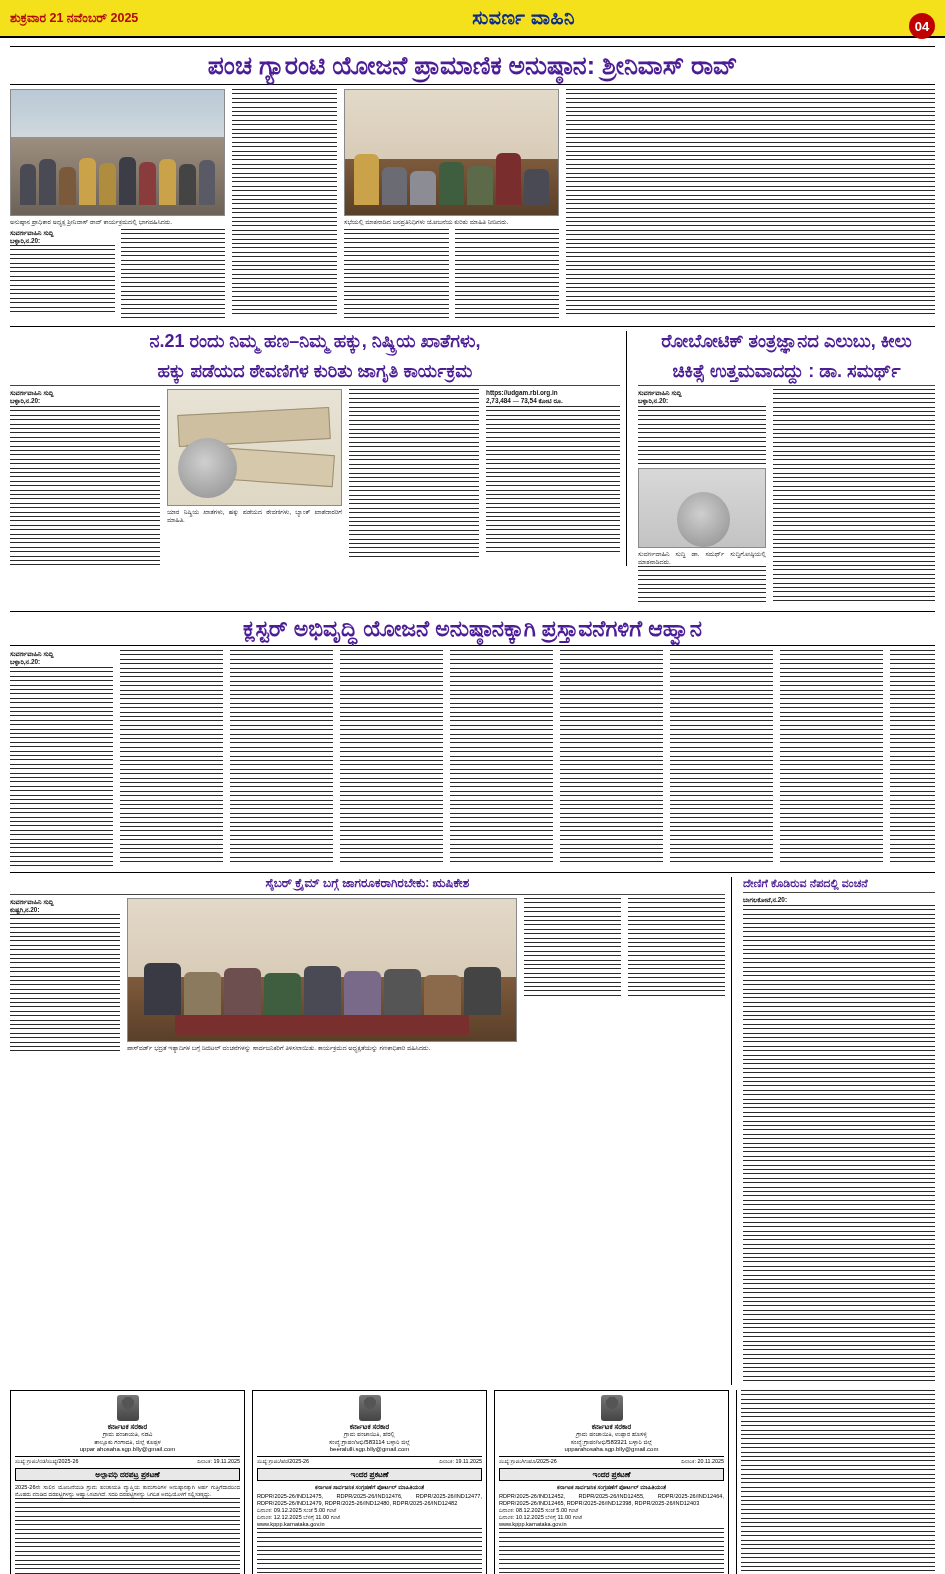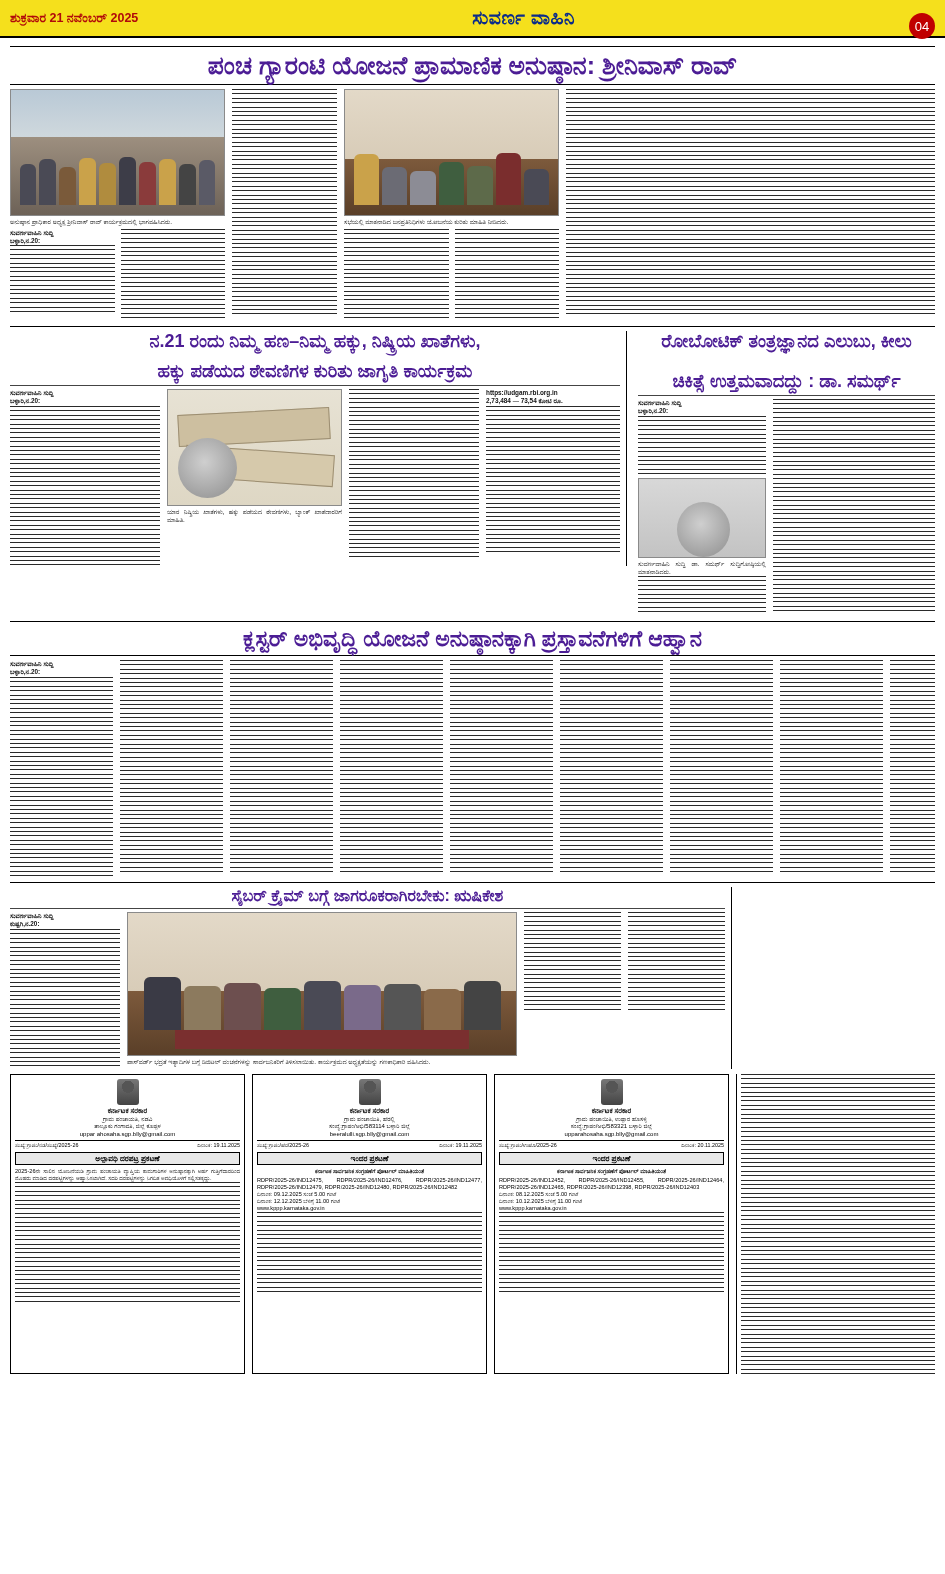--- a/index.html
+++ b/index.html
@@ -3,21 +3,21 @@
 <meta charset="utf-8">
 <style>
   html,body{margin:0;padding:0;background:#ffffff;}
   body{font-family:"Liberation Sans", sans-serif; width:945px;}
   .page{width:945px;min-height:1574px;position:relative;background:#fff;box-sizing:border-box;padding:0;}
 
   
   .masthead{background:#f5e01c;border-bottom:2px solid #000;height:36px;display:flex;align-items:center;justify-content:space-between;padding:0 10px;}
   .masthead .date{font-size:12.5px;font-weight:bold;color:#b10a0a;text-align:center;}
   .masthead .logo{font-size:19px;font-weight:bold;color:#0a2b8a;letter-spacing:.5px;}
-  .pageno{width:26px;height:26px;border-radius:50%;background:#c00000;color:#fff;font-size:13px;font-weight:normal;display:flex;align-items:center;justify-content:center;margin-top:16px;}
+  .pageno{width:26px;height:26px;border-radius:50%;background:#c00000;color:#fff;font-size:13px;font-weight:bold;display:flex;align-items:center;justify-content:center;margin-top:16px;}
 
   .body{padding:4px 10px 0 10px;}
 
   
   .rule{border-top:1.5px solid #000;margin:4px 0;}
   .rule-thin{border-top:1px solid #444;margin:3px 0;}
   .headline{color:#4c1d95;font-weight:bold;text-align:center;line-height:1.15;}
   .h1{font-size:25px;}
   .h2{font-size:18px;}
   .h3{font-size:22px;}
@@ -189,21 +189,21 @@
             <div class="col" style="height:148px;">
                 <span class="fake"></span>
               </div>
           </div>
         </div>
       </div>
 
       <div style="flex:1;padding-left:4px;">
         <div class="headline h2">
           <div>ರೋಬೋಟಿಕ್ ತಂತ್ರಜ್ಞಾನದ ಎಲುಬು, ಕೀಲು</div>
-          <div style="margin-top:20px;">ಚಿಕಿತ್ಸೆ ಉತ್ತಮವಾದದ್ದು : ಡಾ. ಸಮರ್ಥ್</div>
+          <div style="margin-top:10px;">ಚಿಕಿತ್ಸೆ ಉತ್ತಮವಾದದ್ದು : ಡಾ. ಸಮರ್ಥ್</div>
         </div>
         <div class="rule-thin"></div>
         <div class="grid" style="margin-top:3px;">
           <div style="width:128px;">
             <div class="col"><b>ಸುವರ್ಣವಾಹಿನಿ ಸುದ್ದಿ</b></div>
             <div class="col"><b>ಬಳ್ಳಾರಿ,ನ.20:</b></div>
             <div class="col" style="height:60px;">
                 <span class="fake"></span>
               </div>
             <div class="photo portrait" style="height:78px;margin-top:2px;">
@@ -275,21 +275,21 @@
       <div style="flex:1;">
           <div class="col" style="height:215px;">
             <span class="fake"></span>
           </div>
         </div>
     </div>
 
     <div class="rule" style="margin-top:5px;"></div>
     <div class="grid">
       <div style="width:715px;border-right:1.2px solid #000;padding-right:6px;">
-        <div class="headline h3" style="font-size:16px;">ಸೈಬರ್ ಕ್ರೈಮ್ ಬಗ್ಗೆ ಜಾಗರೂಕರಾಗಿರಬೇಕು: ಋಷಿಕೇಶ</div>
+        <div class="headline h3" style="font-size:12px;">ಸೈಬರ್ ಕ್ರೈಮ್ ಬಗ್ಗೆ ಜಾಗರೂಕರಾಗಿರಬೇಕು: ಋಷಿಕೇಶ</div>
         <div class="rule-thin"></div>
         <div class="grid" style="margin-top:3px;">
           <div style="width:110px;">
             <div class="col"><b>ಸುವರ್ಣವಾಹಿನಿ ಸುದ್ದಿ</b></div>
             <div class="col"><b>ಕುಷ್ಟಗಿ,ನ.20:</b></div>
             <div class="col" style="height:140px;">
                 <span class="fake"></span>
               </div>
           </div>
           <div style="width:390px;">
@@ -317,20 +317,28 @@
               </div>
           </div>
           <div style="flex:1;">
             <div class="col" style="height:100px;">
                 <span class="fake"></span>
               </div>
           </div>
         </div>
       </div>
 
+      <div style="flex:1;padding-left:4px;">
+        <div class="headline h2" style="font-size:11px;text-align:left;">ದೇಣಿಗೆ ಕೊಡಿರುವ ನೆಪದಲ್ಲಿ ವಂಚನೆ</div>
+        <div class="rule-thin"></div>
+        <div class="col"><b>ಬಾಗಲಕೋಟೆ,ನ.20:</b></div>
+        <div class="col" style="height:480px;">
+            <span class="fake"></span>
+          </div>
+      </div>
     </div>
 
     <div class="grid" style="margin-top:5px;align-items:stretch;">
       <div class="notice" style="width:225px;">
         <div class="emblem"></div>
         <div class="gov">ಕರ್ನಾಟಕ ಸರಕಾರ</div>
         <div class="sub">ಗ್ರಾಮ ಪಂಚಾಯತಿ, ನಡವಿ</div>
         <div class="sub">ತಾಲ್ಲೂಕು ಗಂಗಾವತಿ, ಜಿಲ್ಲೆ ಕೊಪ್ಪಳ</div>
         <div class="sub">uppar ahosaha.sgp.blly@gmail.com</div>
         <div style="display:flex;justify-content:space-between;font-size:5.4px;border-top:1px solid #000;margin-top:2px;padding-top:1px;">

